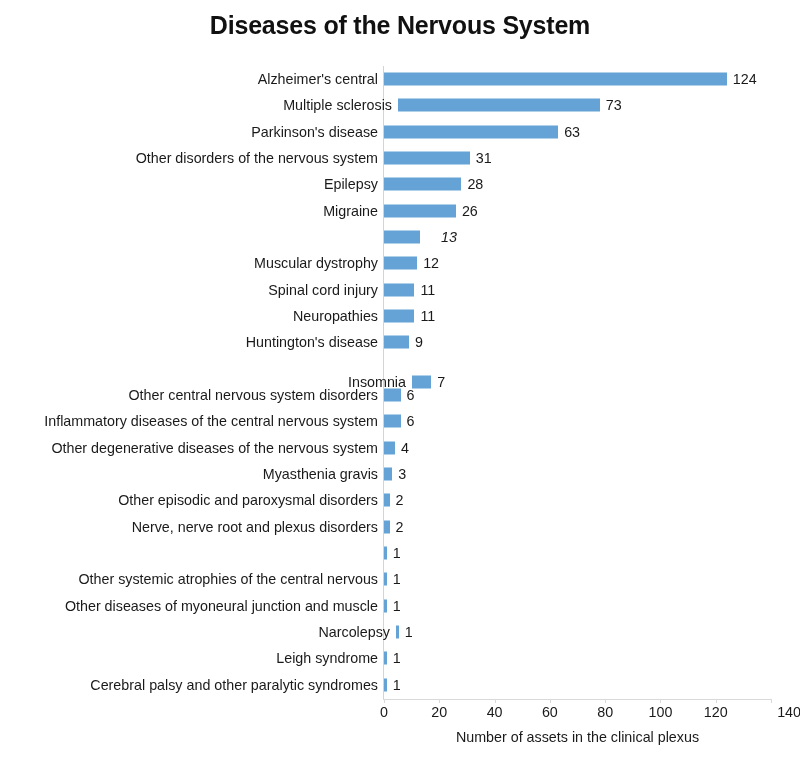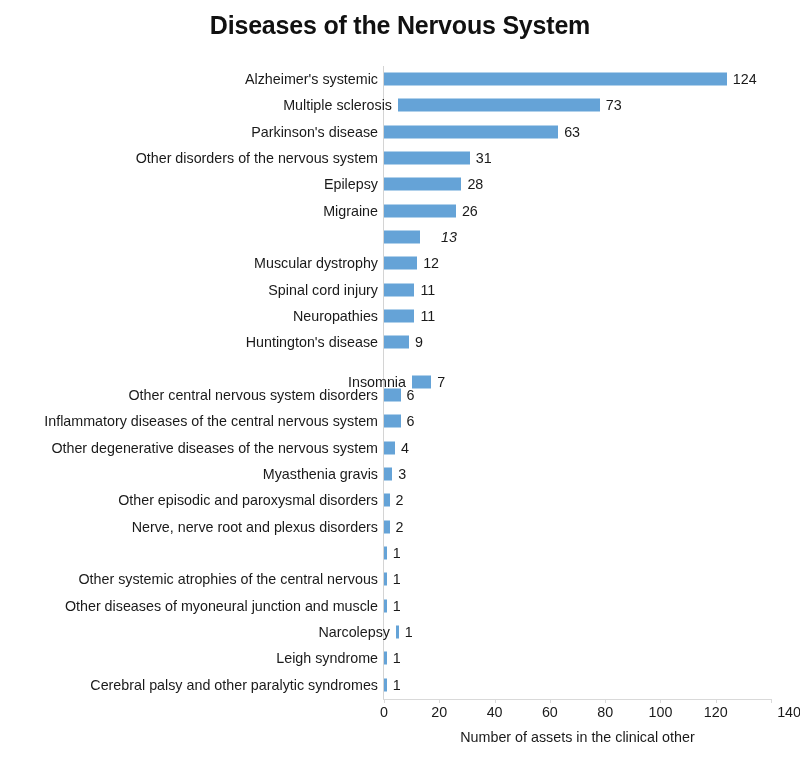--- a/index.html
+++ b/index.html
@@ -142,21 +142,21 @@
 
 <div id="chart-root">
 
   <div id="chart-title">Diseases of the Nervous System</div>
 
   <div id="plot">
     <div id="axis-line-y"></div>
     <div id="axis-line-x"></div>
     <div id="rows-container">
         <div class="row" style="top: 0px;">
-          <div class="cat-label">Alzheimer's systemic</div>
+          <div class="cat-label">Alzheimer's central</div>
           <div class="bar" style="width: 342.81px; background: rgb(101, 163, 215);"></div>
           <div class="val-label" style="left: 732.81px;">124</div>
         </div>
         <div class="row" style="top: 26.33px; margin-left: 14px;">
           <div class="cat-label">Multiple sclerosis</div>
           <div class="bar" style="width: 201.816px; background: rgb(101, 163, 215);"></div>
           <div class="val-label" style="left: 591.816px;">73</div>
         </div>
         <div class="row" style="top: 52.66px;">
           <div class="cat-label">Parkinson's disease</div>
@@ -283,15 +283,15 @@
       <div class="x-tick-label" style="left: 384px;">0</div>
       <div class="x-tick-label" style="left: 439.292px;">20</div>
       <div class="x-tick-label" style="left: 494.584px;">40</div>
       <div class="x-tick-label" style="left: 549.876px;">60</div>
       <div class="x-tick-label" style="left: 605.168px;">80</div>
       <div class="x-tick-label" style="left: 660.46px;">100</div>
       <div class="x-tick-label" style="left: 715.752px;">120</div>
       <div class="x-tick-label" style="left: 771.044px; text-align: right;">140</div>
     </div>
 
-  <div id="x-axis-title">Number of assets in the clinical other</div>
+  <div id="x-axis-title">Number of assets in the clinical plexus</div>
 
 </div>
 
 </body></html>

